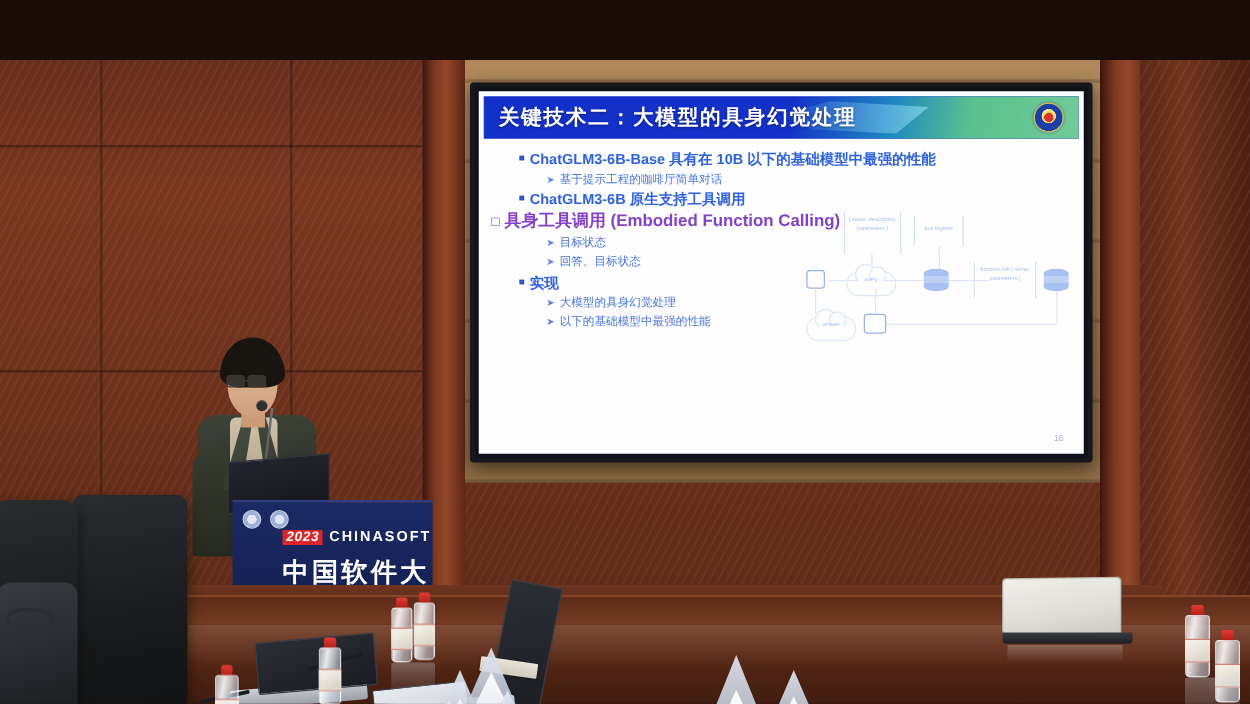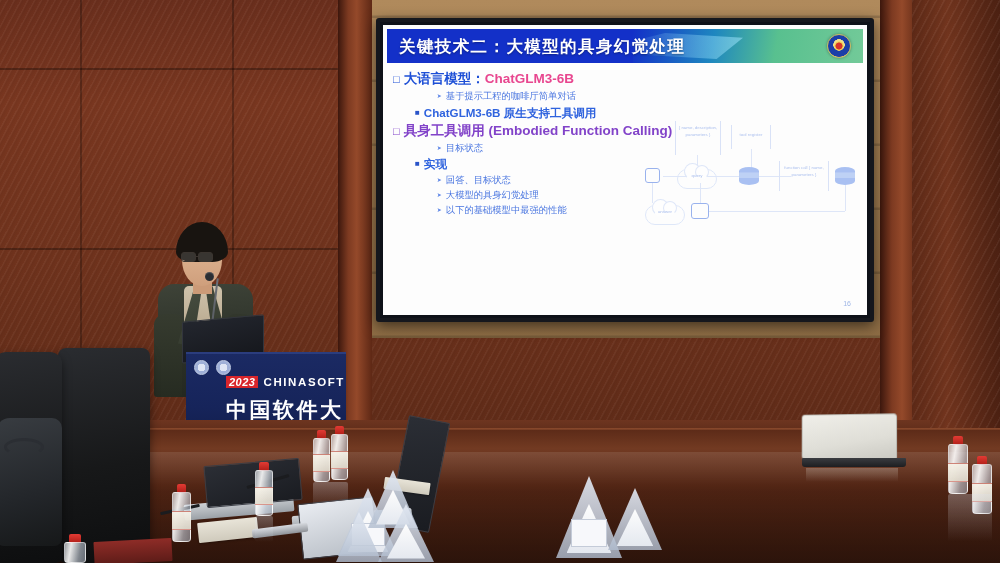--- a/index.html
+++ b/index.html
@@ -1,19 +1,19 @@
 <!DOCTYPE html>
 <html><head>
 <meta charset="utf-8">
 <style>
   * { margin:0; padding:0; box-sizing:border-box; }
   html,body { width:1000px; height:563px; overflow:hidden; background:#1a0d08; }
   body { font-family:"Liberation Sans", sans-serif; position:relative; }
 
-  .scene { position:absolute; inset:0; overflow:hidden; }
+  .scene { position:absolute; inset:0; overflow:hidden;margin-top:48px; }
 
   
   .wall-base {
     position:absolute; left:0; top:0; width:1000px; height:470px;
     background:
       linear-gradient(180deg,#6b2f1d 0%,#7a3720 22%,#70331d 55%,#5d2a17 100%);
   }
   .wall-grain {
     position:absolute; inset:0;
     background:repeating-linear-gradient(118deg,
@@ -92,21 +92,21 @@
   }
 
   .slide-body { position:absolute; left:10px; top:44px; right:6px; bottom:4px; }
 
   .ln { position:relative; white-space:nowrap; font-weight:bold; }
   .ln .bl { display:inline-block; margin-right:4px; }
   .lvl1 { font-size:13.5px; color:#1d4fd6; margin-top:1px; }
   .lvl1 .bl { font-size:11px; }
   .lvl2 { font-size:11.6px; color:#2f63de; padding-left:22px; margin-top:2.5px; }
   .lvl2 .bl { font-size:8px; color:#2a54c8; vertical-align:2px; }
-  .lvl3 { font-size:9.3px; color:#4a76e0; padding-left:44px; margin-top:2px; font-weight:normal;font-family:Liberation Mono, monospace; }
+  .lvl3 { font-size:9.3px; color:#4a76e0; padding-left:44px; margin-top:2px; font-weight:normal; }
   .lvl3 .bl { font-size:8px; color:#5b84e6; }
   .accent-pink   { color:#e8468f; }
   .accent-purple { color:#8243c9; }
 
   
   .diagram { position:absolute; right:6px; top:52px; width:216px; height:112px; opacity:.52; }
   .dg-text { position:absolute; font-size:4.4px; color:#5f86e0; line-height:1.55; text-align:center; font-weight:normal; }
   .dg-box { position:absolute; border-left:.8px solid #b9cbf2; border-right:.8px solid #b9cbf2; }
   .dg-line { position:absolute; background:#c2d2f4; }
   .cyl {
@@ -343,48 +343,48 @@
 
       <div class="slide-titlebar">
         <div class="tb-gradient"></div>
         <div class="tb-wave"></div>
         <div class="slide-title">关键技术二：大模型的具身幻觉处理</div>
         <div class="emblem"></div>
       </div>
 
       <div class="slide-body">
 
-        <div class="ln lvl1">
-          <span class="bl">□</span><span>大语言模型：</span><span class="accent-pink">ChatGLM3-6B</span>
-        </div>
-
+
+        <div class="ln lvl2">
+          <span class="bl">■</span><span>ChatGLM3-6B-Base 具有在 10B 以下的基础模型中最强的性能</span>
+        </div>
 
         <div class="ln lvl3">
           <span class="bl">➤</span><span>基于提示工程的咖啡厅简单对话</span>
         </div>
 
         <div class="ln lvl2">
           <span class="bl">■</span><span>ChatGLM3-6B 原生支持工具调用</span>
         </div>
 
         <div class="ln lvl1 accent-purple">
           <span class="bl">□</span><span>具身工具调用 (Embodied Function Calling)</span>
         </div>
 
 
 
         <div class="ln lvl3">
           <span class="bl">➤</span><span>目标状态</span>
         </div>
+        <div class="ln lvl3">
+          <span class="bl">➤</span><span>回答、目标状态</span>
+        </div>
+
         <div class="ln lvl2">
           <span class="bl">■</span><span>实现</span>
-        </div>
-
-        <div class="ln lvl3">
-          <span class="bl">➤</span><span>回答、目标状态</span>
         </div>
 
         <div class="ln lvl3">
           <span class="bl">➤</span><span>大模型的具身幻觉处理</span>
         </div>
         <div class="ln lvl3">
           <span class="bl">➤</span><span>以下的基础模型中最强的性能</span>
         </div>
 
         <div class="diagram">

